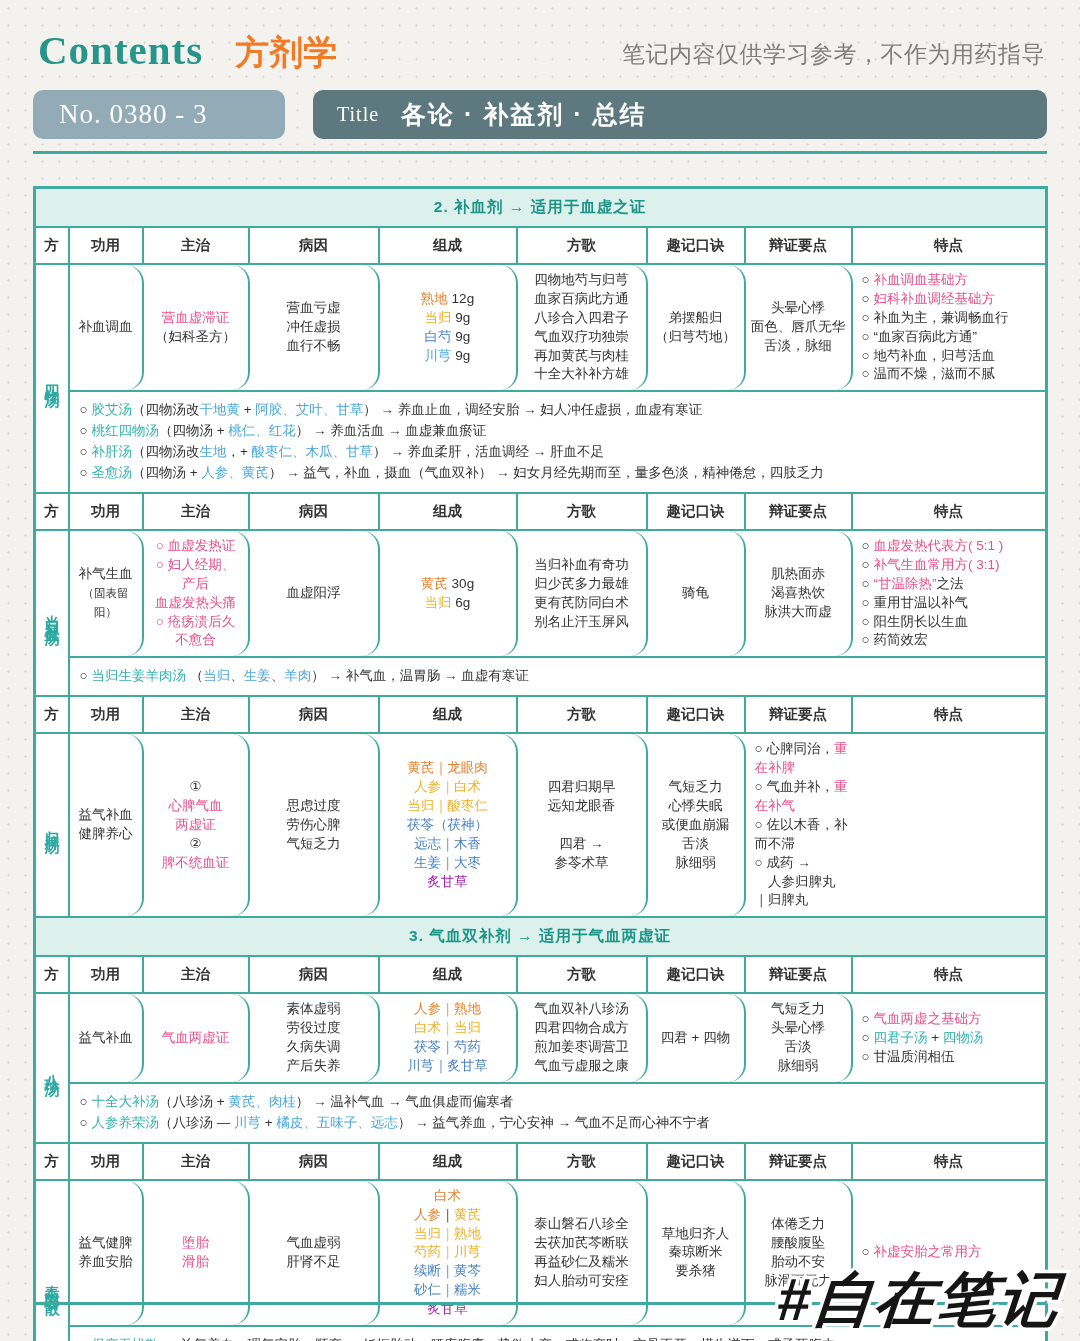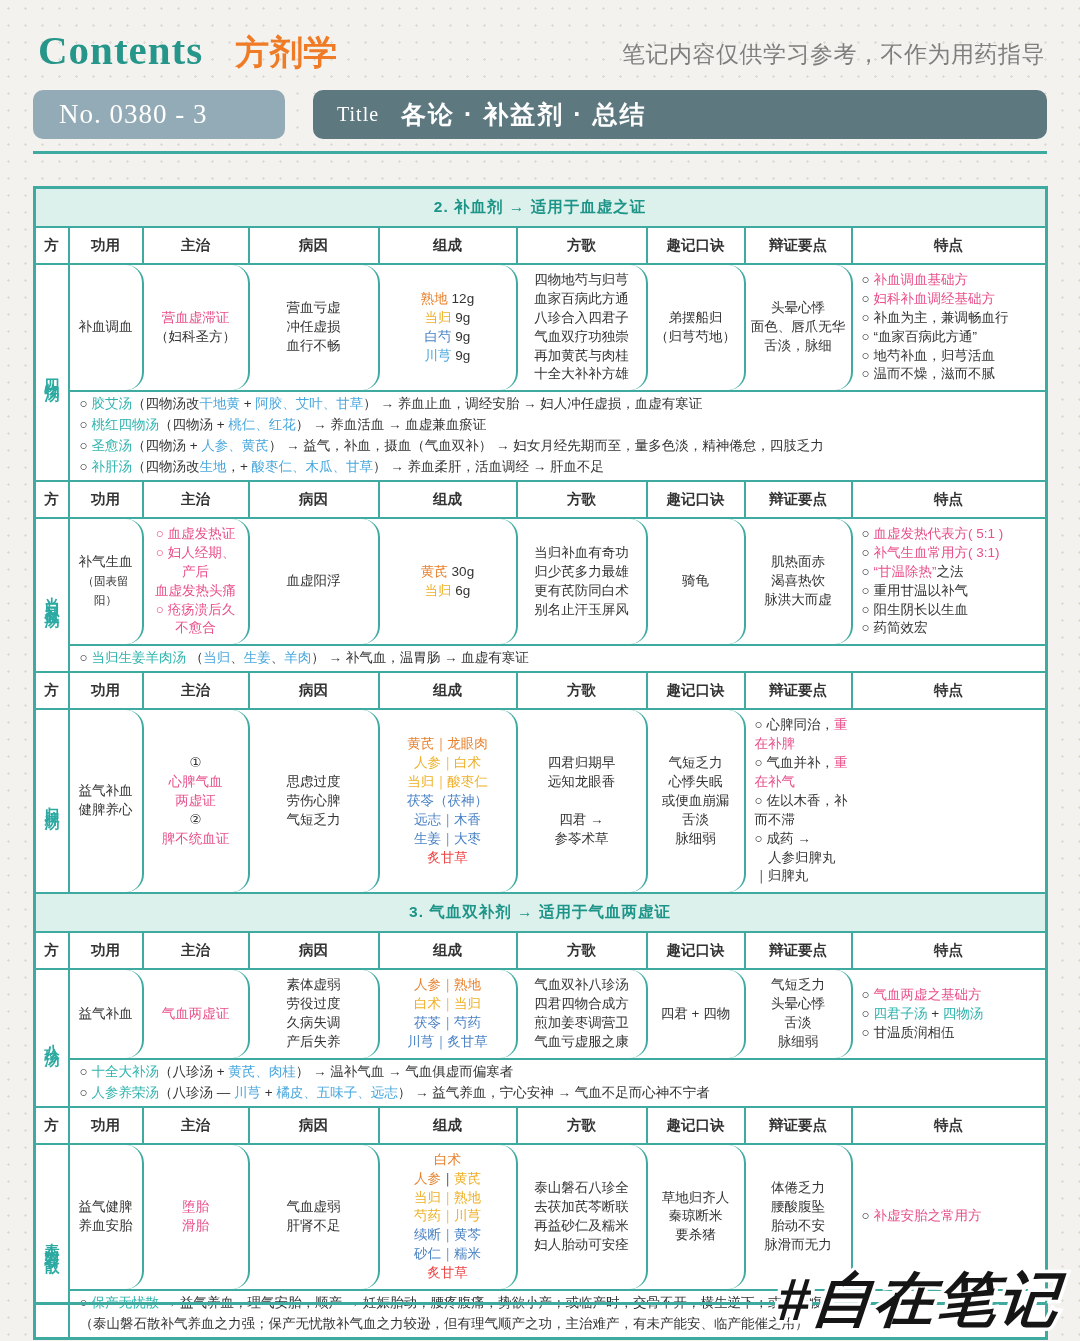--- a/index.html
+++ b/index.html
@@ -62,31 +62,31 @@
     color:var(--name-teal);font-weight:700;font-size:15px;letter-spacing:4px;
   }
   .right{flex:1;min-width:0;display:flex;flex-direction:column;}
   .main{display:grid;grid-template-columns:var(--cols8);flex:1;}
   .cell{
     border-right:2px solid var(--bd);padding:6px 3px;font-size:13.5px;line-height:1.4;
     display:flex;flex-direction:column;justify-content:center;align-items:center;text-align:center;border-radius:18px;
   }
   .cell:last-child{border-right:none;align-items:flex-start;text-align:left;padding-left:9px;padding-right:4px;}
   .foot{
-    border-top:2px solid var(--bd);padding:2px 10px;font-size:13.5px;line-height:1.55;text-align:left;
+    border-top:2px solid var(--bd);padding:8px 10px;font-size:13.5px;line-height:1.55;text-align:left;
   }
   .ln{min-height:1.35em;}
   
   .sg.k{color:var(--ink);}
   .sg.p{color:#e94f8a;font-weight:700;}
   .sg.o{color:#e8812d;font-weight:700;}
   .sg.y{color:#efaf26;font-weight:700;}
   .sg.b{color:#4a82c4;font-weight:700;}
   .sg.lb{color:#48a7dd;}
-  .sg.c{color:#ef4444;font-weight:700;}
+  .sg.c{color:#a21caf;font-weight:700;}
   .sg.t{color:#2fb3ad;}
   .sg.sm{font-size:11.5px;}
   .cell .sg.p,.cell .sg.o,.cell .sg.y,.cell .sg.b,.cell .sg.c{font-weight:400;}
   .c-zhuzhi .sg.p,.c-tedian .sg.p{font-weight:400;}
   
   .bottom-rule{position:absolute;left:33px;right:33px;bottom:36px;height:3px;background:var(--bd);}
   .watermark{
     position:absolute;right:20px;bottom:0px;z-index:5;
     font-size:60px;font-weight:900;font-style:italic;letter-spacing:2px;
     color:#151515;-webkit-text-stroke:7px #fff;paint-order:stroke fill;
@@ -171,22 +171,22 @@
             <div class="ln"><span class="sg k">○ </span><span class="sg p">妇科补血调经基础方</span></div>
             <div class="ln"><span class="sg k">○ 补血为主，兼调畅血行</span></div>
             <div class="ln"><span class="sg k">○ “血家百病此方通”</span></div>
             <div class="ln"><span class="sg k">○ 地芍补血，归芎活血</span></div>
             <div class="ln"><span class="sg k">○ 温而不燥，滋而不腻</span></div>
           </div>
         </div>
         <div class="foot">
           <div class="ln"><span class="sg k">○ </span><span class="sg t">胶艾汤</span><span class="sg k">（四物汤改</span><span class="sg lb">干地黄</span><span class="sg k"> + </span><span class="sg lb">阿胶、艾叶、甘草</span><span class="sg k">） → 养血止血，调经安胎 → 妇人冲任虚损，血虚有寒证</span></div>
           <div class="ln"><span class="sg k">○ </span><span class="sg t">桃红四物汤</span><span class="sg k">（四物汤 + </span><span class="sg lb">桃仁、红花</span><span class="sg k">） → 养血活血 → 血虚兼血瘀证</span></div>
+          <div class="ln"><span class="sg k">○ </span><span class="sg t">补肝汤</span><span class="sg k">（四物汤改</span><span class="sg lb">生地</span><span class="sg k">，+ </span><span class="sg lb">酸枣仁、木瓜、甘草</span><span class="sg k">） → 养血柔肝，活血调经 → 肝血不足</span></div>
           <div class="ln"><span class="sg k">○ </span><span class="sg t">圣愈汤</span><span class="sg k">（四物汤 + </span><span class="sg lb">人参、黄芪</span><span class="sg k">） → 益气，补血，摄血（气血双补） → 妇女月经先期而至，量多色淡，精神倦怠，四肢乏力</span></div>
-          <div class="ln"><span class="sg k">○ </span><span class="sg t">补肝汤</span><span class="sg k">（四物汤改</span><span class="sg lb">生地</span><span class="sg k">，+ </span><span class="sg lb">酸枣仁、木瓜、甘草</span><span class="sg k">） → 养血柔肝，活血调经 → 肝血不足</span></div>
         </div>
       </div>
     </div>
     <div class="row hrow">
       <div class="hcell">方</div>
       <div class="hcell">功用</div>
       <div class="hcell">主治</div>
       <div class="hcell">病因</div>
       <div class="hcell">组成</div>
       <div class="hcell">方歌</div>

